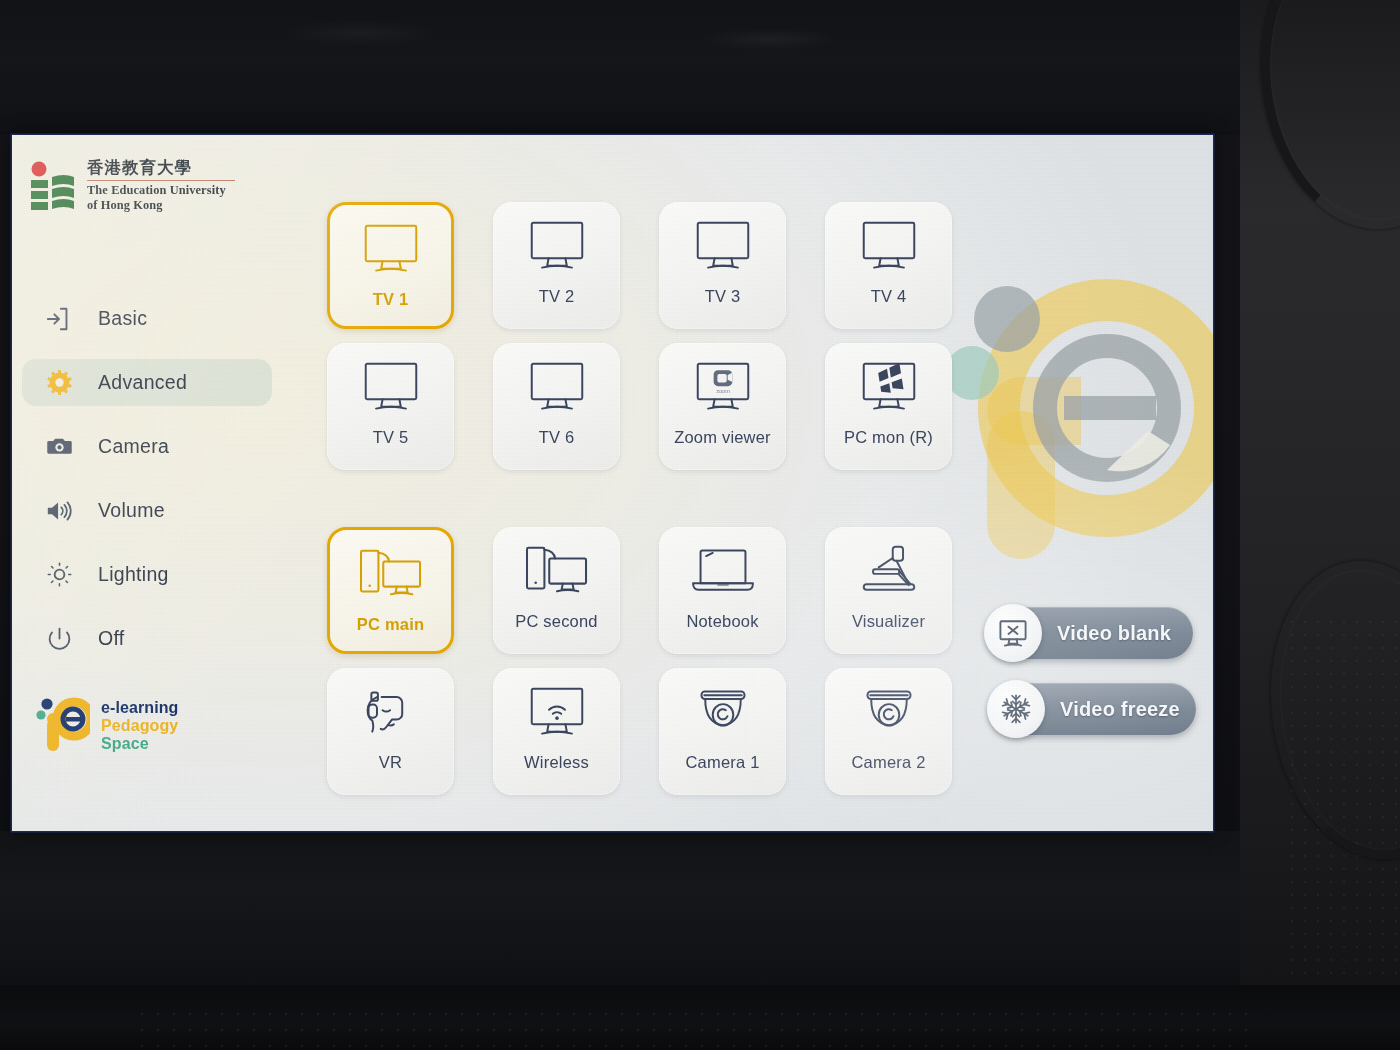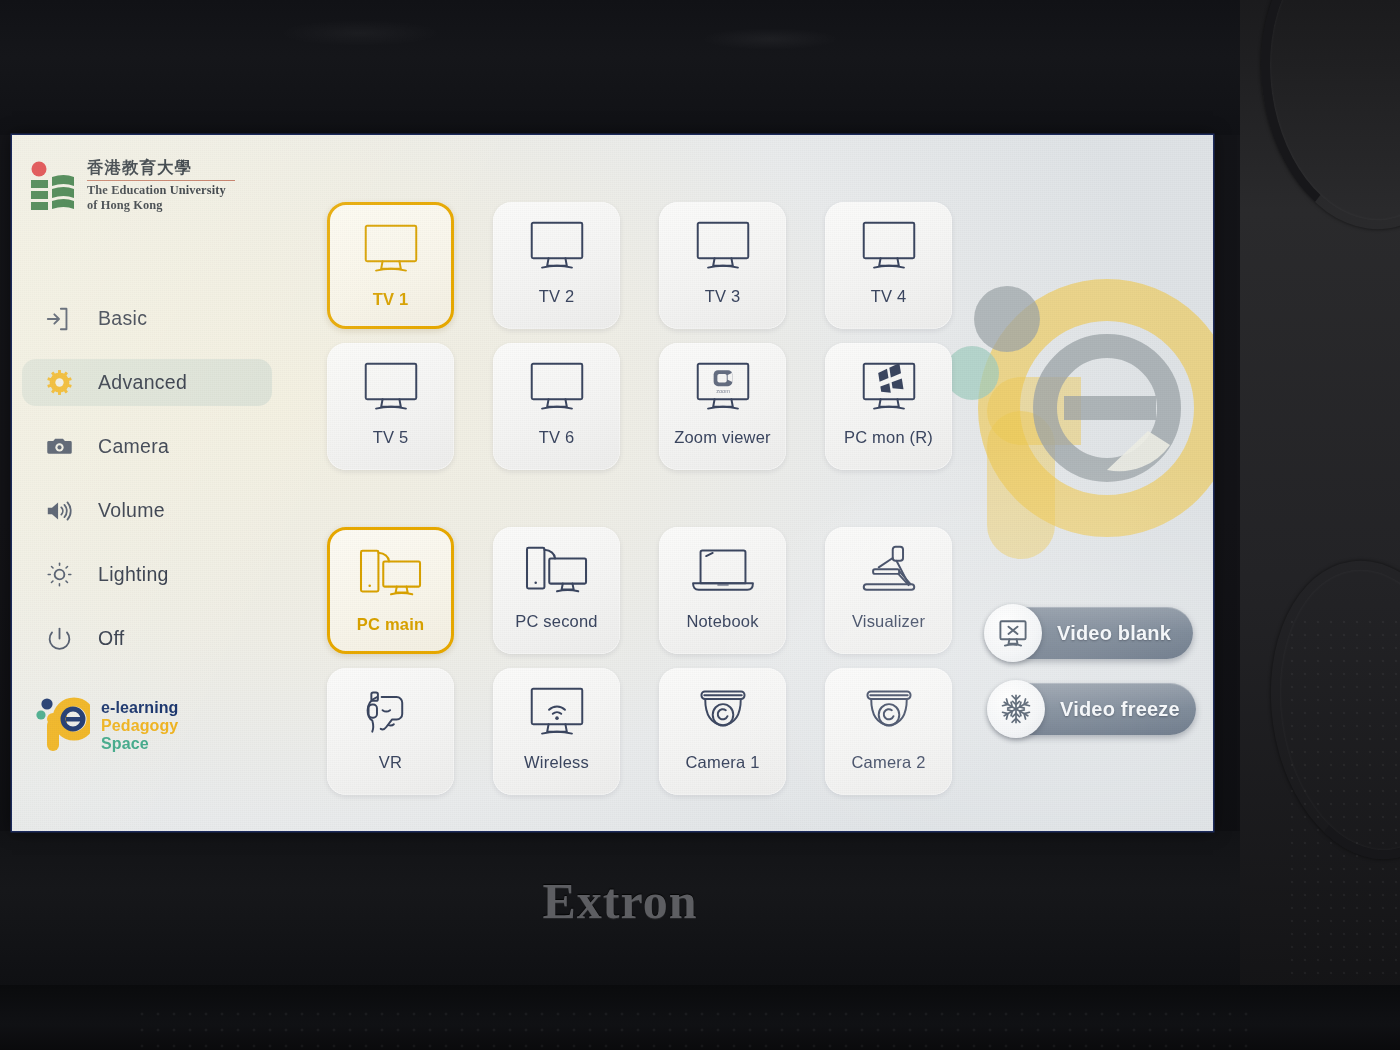--- a/index.html
+++ b/index.html
@@ -177,21 +177,20 @@
 <div id="stage">
 
   <div class="desk-bg"></div>
   <div class="desk-texture"></div>
   <div class="cable c1"></div>
   <div class="cable c2"></div>
 
   <div class="device">
     <div class="panel-top-sheen"></div>
     <div class="device-bottom"></div>
-    <div class="brand">Extron</div>
   </div>
   <div class="bottom-ledge"></div>
   <div class="bottom-dots"></div>
 
   <div class="screen">
 
     <svg class="watermark" viewBox="0 0 330 330">
       <circle cx="195" cy="145" r="108" fill="none" stroke="#f0c84a" stroke-width="42" opacity=".62"></circle>
       <path d="M75 148 a34 34 0 0 1 34 -34 h60 v68 h-60 a34 34 0 0 1 -34 -34 z" fill="#f0c84a" opacity=".45"></path>
       <rect x="75" y="148" width="68" height="148" rx="34" fill="#f0c84a" opacity=".45"></rect>

